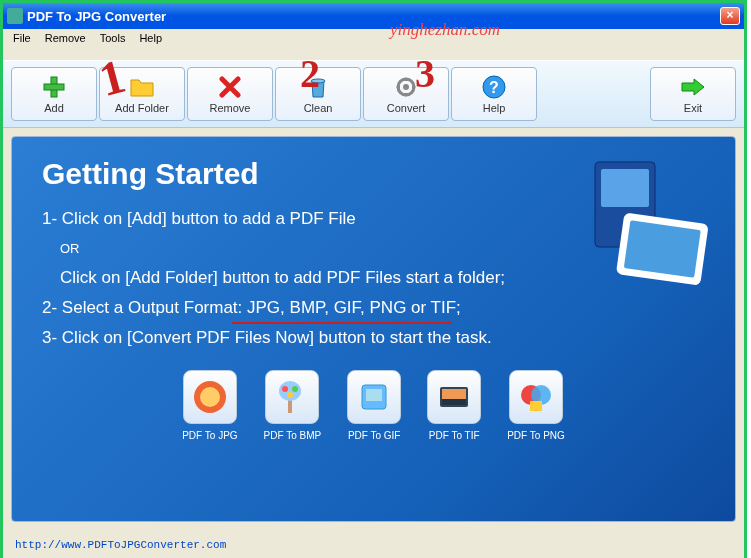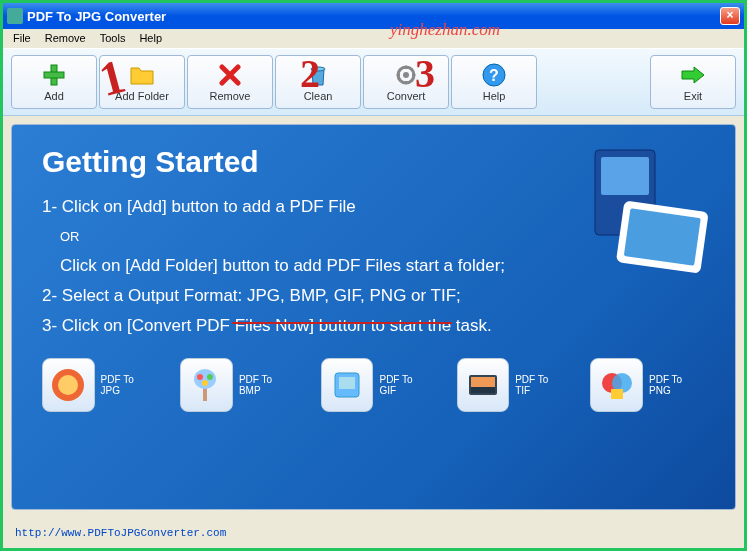--- a/index.html
+++ b/index.html
@@ -4,36 +4,36 @@
 <style>
 * { box-sizing: border-box; margin: 0; padding: 0; font-family: Tahoma, Arial, sans-serif; }
 body { background: #fff; width: 751px; height: 558px; overflow: hidden; }
 
 .window { width: 747px; border: 3px solid #22c55e; background: #ece9d8; }
 .titlebar { height: 26px; background: linear-gradient(to bottom, #3b8eed 0%, #0054e3 50%, #0054e3 100%); display: flex; align-items: center; padding: 0 4px; }
 .title-icon { width: 16px; height: 16px; background: #4a9; border-radius: 2px; margin-right: 4px; }
 .title-text { color: #fff; font-size: 13px; font-weight: bold; flex: 1; }
 .close-btn { width: 20px; height: 18px; background: linear-gradient(to bottom, #f5a08a, #e3381f); border: 1px solid #fff; border-radius: 3px; color: #fff; font-weight: bold; font-size: 12px; text-align: center; line-height: 14px; cursor: pointer; }
 
-.menubar { height: 19px; background: #ece9d8; display: flex; padding: 2px 4px; font-size: 11px; gap: 2px; }
+.menubar { height: 31px; background: #ece9d8; display: flex; padding: 2px 4px; font-size: 11px; gap: 2px; }
 .menu-item { padding: 1px 6px; cursor: pointer; }
 
 .toolbar { background: linear-gradient(to bottom, #f2f9fe, #d6eaf9); border-top: 1px solid #fff; border-bottom: 1px solid #a8c8e4; padding: 6px 8px; display: flex; gap: 2px; }
 .tool-btn { width: 86px; height: 54px; background: linear-gradient(to bottom, #fdfdfd, #e8f1fb); border: 1px solid #9db9d7; border-radius: 4px; display: flex; flex-direction: column; align-items: center; justify-content: center; cursor: pointer; font-size: 11px; color: #333; gap: 2px; }
 .tool-spacer { flex: 1; }
 .tool-icon { width: 26px; height: 26px; display: flex; align-items: center; justify-content: center; }
 
 .content { margin: 8px; background: linear-gradient(135deg, #2b7ed4 0%, #1560b8 70%, #0d4a9e 100%); border: 1px solid #9db9d7; border-radius: 4px; padding: 20px 30px; color: #fff; position: relative; height: 386px; }
 .heading { font-size: 30px; font-weight: bold; margin-bottom: 18px; }
 .step { font-size: 17px; margin: 10px 0; }
 .or { font-weight: normal; margin: 12px 4px 12px 18px; font-size: 13px; }
 .deco-book { position: absolute; top: 20px; right: 50px; width: 120px; height: 150px; }
 
 .format-row { display: flex; gap: 26px; margin-top: 22px; justify-content: center; }
-.format-btn { display: flex; flex-direction: row; align-items: center; gap: 6px; cursor: pointer; }
+.format-btn { display: flex; flex-direction: column; align-items: center; gap: 6px; cursor: pointer; }
 .format-icon { width: 54px; height: 54px; background: linear-gradient(to bottom, #fefefe, #d8e7f8); border: 1px solid #bcd; border-radius: 8px; display: flex; align-items: center; justify-content: center; }
 .format-label { font-size: 10px; color: #fff; }
 
 .footer { padding: 4px 12px 8px; }
 .footer a { color: #0046c9; font-size: 11px; font-family: Liberation Mono, monospace; }
 
 .watermark { position: absolute; top: 20px; left: 390px; color: #ef4444; font-family: serif; font-size: 17px; font-style: italic; z-index: 99; pointer-events: none; }
 .anno { position: absolute; color: #c92020; font-family: serif; font-weight: bold; pointer-events: none; z-index: 99; }
 .anno-1 { top: 50px; left: 100px; font-size: 48px; transform: rotate(-15deg); }
 .anno-2 { top: 50px; left: 300px; font-size: 40px; }

